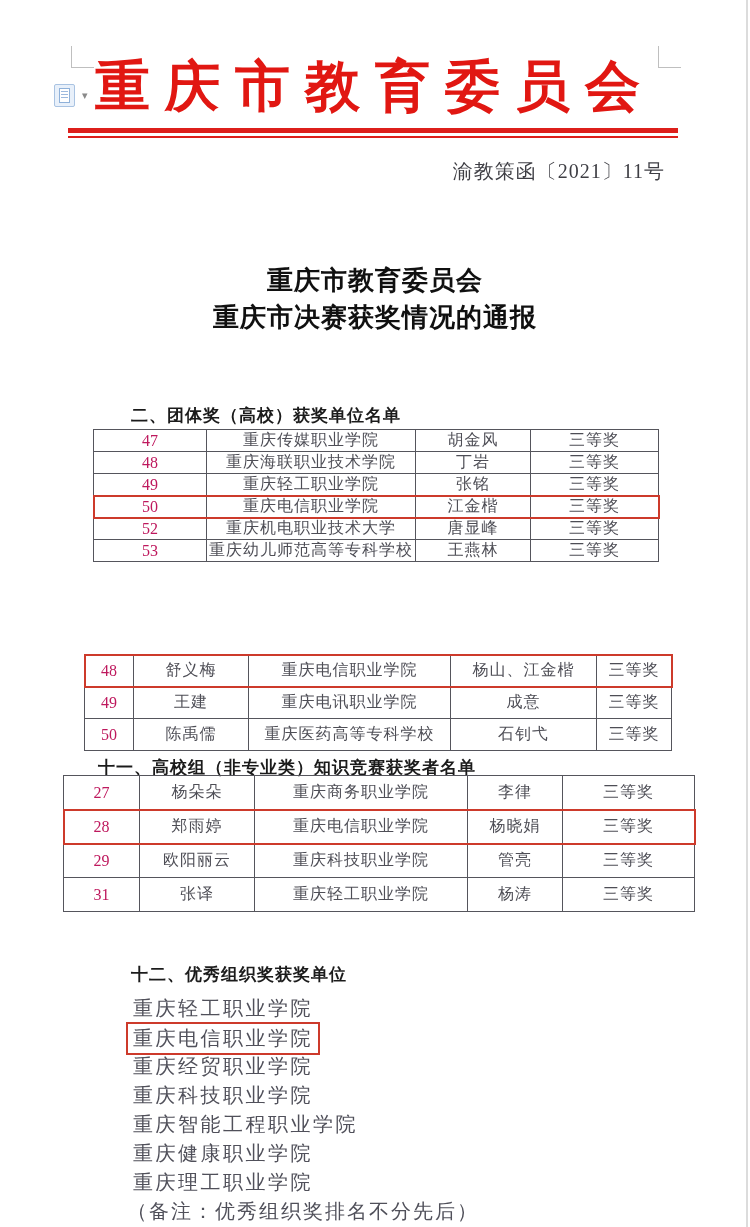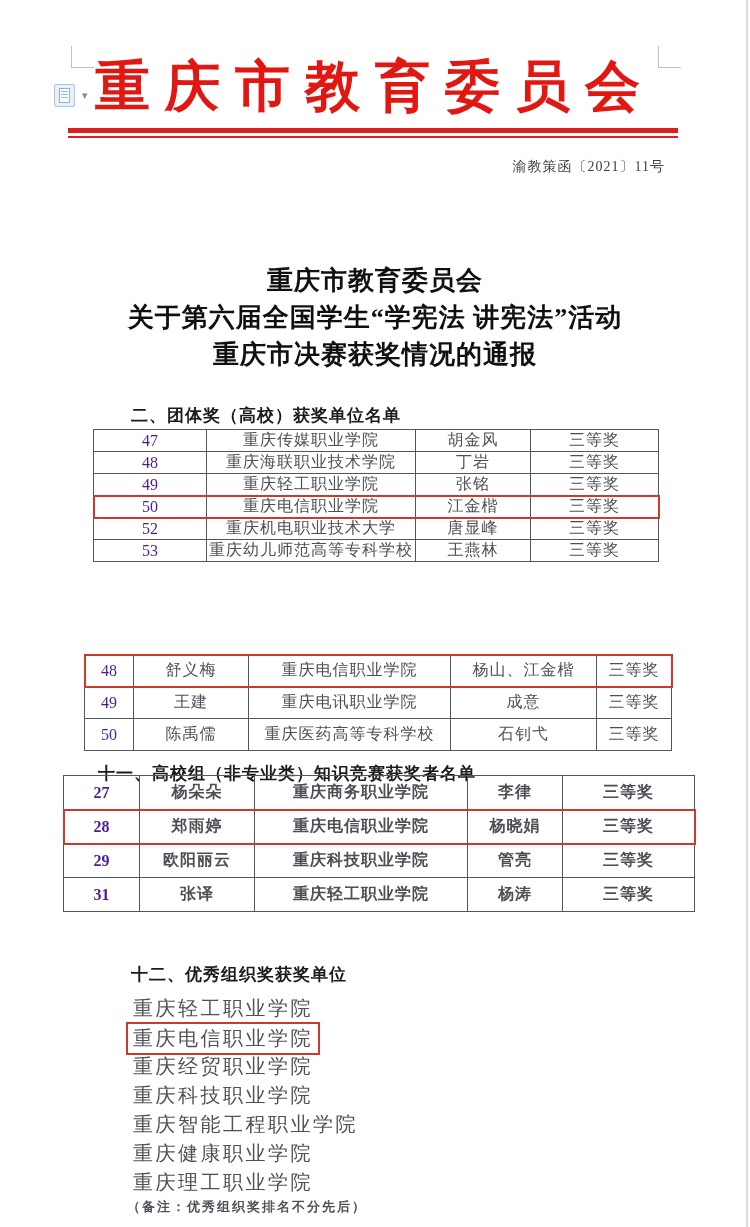--- a/index.html
+++ b/index.html
@@ -24,50 +24,50 @@
   .paste-ico .sheet i { display:block; height:1px; background:#9db9dd; margin:2px 1px 0 1px; }
   .paste-arrow { position:absolute; left:28px; top:5px; font-size:11px; color:#8a8a8a;
     font-family:"DejaVu Sans",sans-serif; }
   
   .letterhead { position:absolute; left:0; top:50px; width:750px; text-align:center;
     font-weight:bold; font-size:55px; letter-spacing:15px; color:#e11712;
     white-space:nowrap; }
   .rule-thick { position:absolute; left:68px; top:128px; width:610px; height:5px; background:#dd1f1b; }
   .rule-thin  { position:absolute; left:68px; top:136px; width:610px; height:2px; background:#dd1f1b; }
   .doc-number { position:absolute; left:400px; top:158px; width:265px; text-align:right;
-    font-size:14px; letter-spacing:1px; color:#3e3e44; }
+    font-size:20px; letter-spacing:1px; color:#3e3e44; }
   
   .notice-title { position:absolute; left:0; top:262px; width:750px; text-align:center;
     font-weight:bold; font-size:26px; line-height:37px; color:#101010; letter-spacing:1px; }
   
   .sec-head { position:absolute; font-family:"Liberation Sans","DejaVu Sans",sans-serif;
     font-weight:bold; font-size:17px; color:#1b1b1b; letter-spacing:1px; white-space:nowrap; }
   .sh1 { left:131px; top:404px; }
   .sh2 { left:93px;  top:610px; }
-  .sh3 { left:98px;  top:756px;margin-top:6px; }
+  .sh3 { left:98px;  top:756px; }
   .sh4 { left:131px; top:963px; }
   
   .doc-table { position:absolute; }
   .doc-table table { border-collapse:collapse; table-layout:fixed; }
   .doc-table td { border:1px solid #55555c; text-align:center; vertical-align:middle;
     padding:0; font-size:16px; color:#4e4e56; letter-spacing:1px; overflow:hidden;
     white-space:nowrap; }
-  .doc-table td.num { color:#4c1d95; letter-spacing:0; }
+  .doc-table td.num { color:#be185d; letter-spacing:0; }
   .doc-table tr.hl { outline:2.5px solid #cd3a2b; outline-offset:-1px; }
   .t1 { left:93px; top:429px; }  .t1 td { height:22px; }
   .t2 { left:84px; top:654px; }  .t2 td { height:32px; }
-  .t3 { left:63px; top:775px; }  .t3 td { height:34px;font-weight:bold; }
+  .t3 { left:63px; top:775px; }  .t3 td { height:34px; }
   
   .org-list { position:absolute; left:133px; top:995px; font-size:20px; color:#50505a;
     letter-spacing:2.5px; }
   .org-list > div { height:29px; white-space:nowrap; }
   .org-list span.boxed { display:inline-block; border:2px solid #cd3a2b;
     padding:1px 5px; margin-left:-7px; margin-top:-2px; }
-  .org-note { position:absolute; left:127px; top:1198px; font-size:13px; color:#50505a;
-    letter-spacing:2px; white-space:nowrap;font-weight:bold; }
+  .org-note { position:absolute; left:127px; top:1198px; font-size:20px; color:#50505a;
+    letter-spacing:2px; white-space:nowrap; }
 </style>
 </head>
 <body>
 
 <div class="page">
 
   <div class="edge-line"></div>
   <div class="corner-mark corner-tl"></div>
   <div class="corner-mark corner-tr"></div>
 
@@ -83,21 +83,20 @@
   </div>
 
   <div class="letterhead">重庆市教育委员会</div>
   <div class="rule-thick"></div>
   <div class="rule-thin"></div>
 
   <div class="doc-number">渝教策函〔2021〕11号</div>
 
   <div class="notice-title">
     <div>重庆市教育委员会</div>
-    <div>关于第六届全国学生“学宪法 讲宪法”活动</div>
     <div>重庆市决赛获奖情况的通报</div>
   </div>
 
   <div class="sec-head sh1">二、团体奖（高校）获奖单位名单</div>
   <div class="doc-table t1">
       <table>
         <colgroup>
           <col style="width: 113px;">
           <col style="width: 209px;">
           <col style="width: 115px;">

